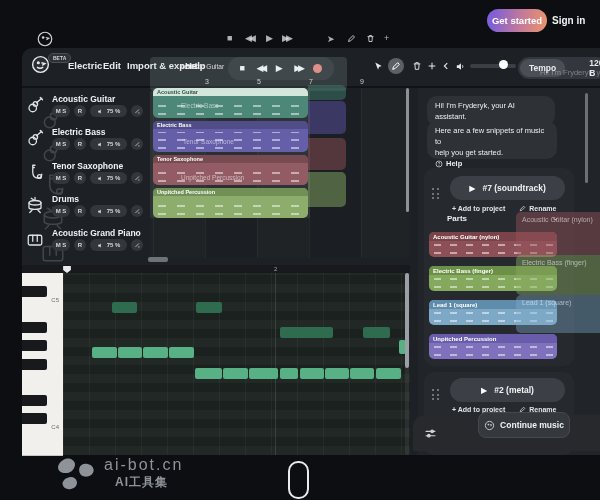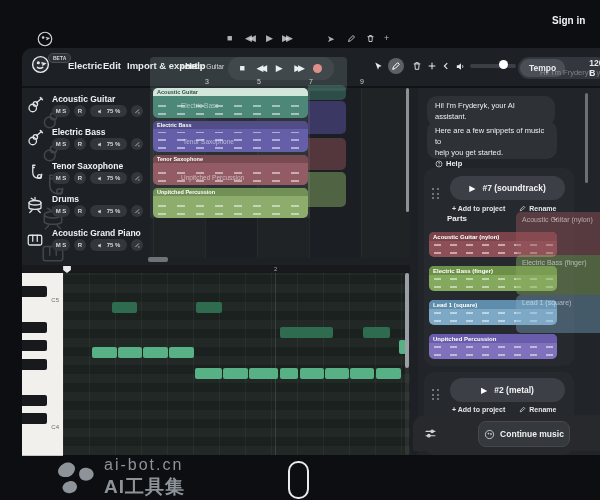--- a/index.html
+++ b/index.html
@@ -88,34 +88,35 @@
   .play-tri{font-size:8px;color:#fff;}
   .card-actions{position:absolute;left:28px;display:flex;gap:14px;font-size:7px;font-weight:bold;color:#e3e5e8;align-items:center;}
   .parts-row{position:absolute;left:11px;right:14px;display:flex;justify-content:space-between;font-size:8px;font-weight:bold;color:#eceef0;}
   .chip{position:absolute;left:429px;width:128px;height:25px;border-radius:5px;overflow:hidden;}
   .chip-h{height:9px;display:flex;align-items:center;padding-left:4px;font-size:6px;font-weight:bold;color:#fff;white-space:nowrap;}
   .chip .dashes{top:12px;bottom:3px;-webkit-mask-image:repeating-linear-gradient(90deg,#000 0 7px,transparent 7px 16px);
     mask-image:repeating-linear-gradient(90deg,#000 0 7px,transparent 7px 16px);}
   .dots{display:grid;grid-template-columns:3px 3px;grid-auto-rows:3px;gap:1.5px;}
   .dots i{width:2px;height:2px;border-radius:50%;background:#8a8f94;}
   #bottom-bar{left:413px;top:415px;width:187px;height:36px;background:#27292d;border-radius:12px 0 0 0;}
-  #continue-btn{left:478px;top:421px;width:90px;height:24px;background:#35393e;border:1px solid #45494f;border-radius:8px;
+  #continue-btn{left:478px;top:412px;width:90px;height:24px;background:#35393e;border:1px solid #45494f;border-radius:8px;
     display:flex;align-items:center;justify-content:center;gap:5px;font-size:8.5px;font-weight:bold;color:#f0f2f3;}
 
   
   #watermark{left:56px;top:456px;display:flex;gap:8px;align-items:center;color:#8e939a;}
   #wm-text1{font-size:16px;font-weight:normal;letter-spacing:2px;}
-  #wm-text2{font-size:19px;font-weight:bold;letter-spacing:1px;}
+  #wm-text2{font-size:12px;font-weight:bold;letter-spacing:1px;margin-left:11px;}
   #mouse-capsule{left:288px;top:461px;width:17px;height:34px;border:2.5px solid #e8eaec;border-radius:10px;background:transparent;}
 </style>
 </head>
 <body>
 
 <div id="stage">
 
+  <div class="abs" id="get-started">Get started</div>
   <div class="abs" id="sign-in">Sign in</div>
 
   <div class="ghost-ic" style="left:36px;top:30px;">
     <svg width="18" height="18" viewBox="0 0 24 24" fill="none" stroke="#cfd3d6" stroke-width="1.6">
       <circle cx="12" cy="12" r="9"></circle>
         <circle cx="9.5" cy="10" r="1" fill="#cfd3d6"></circle>
         <path d="M13 10l4 1-3 2"></path>
     </svg>
   </div>
   <div class="ghost-ic" style="left:227px;top:33px;">■</div>

